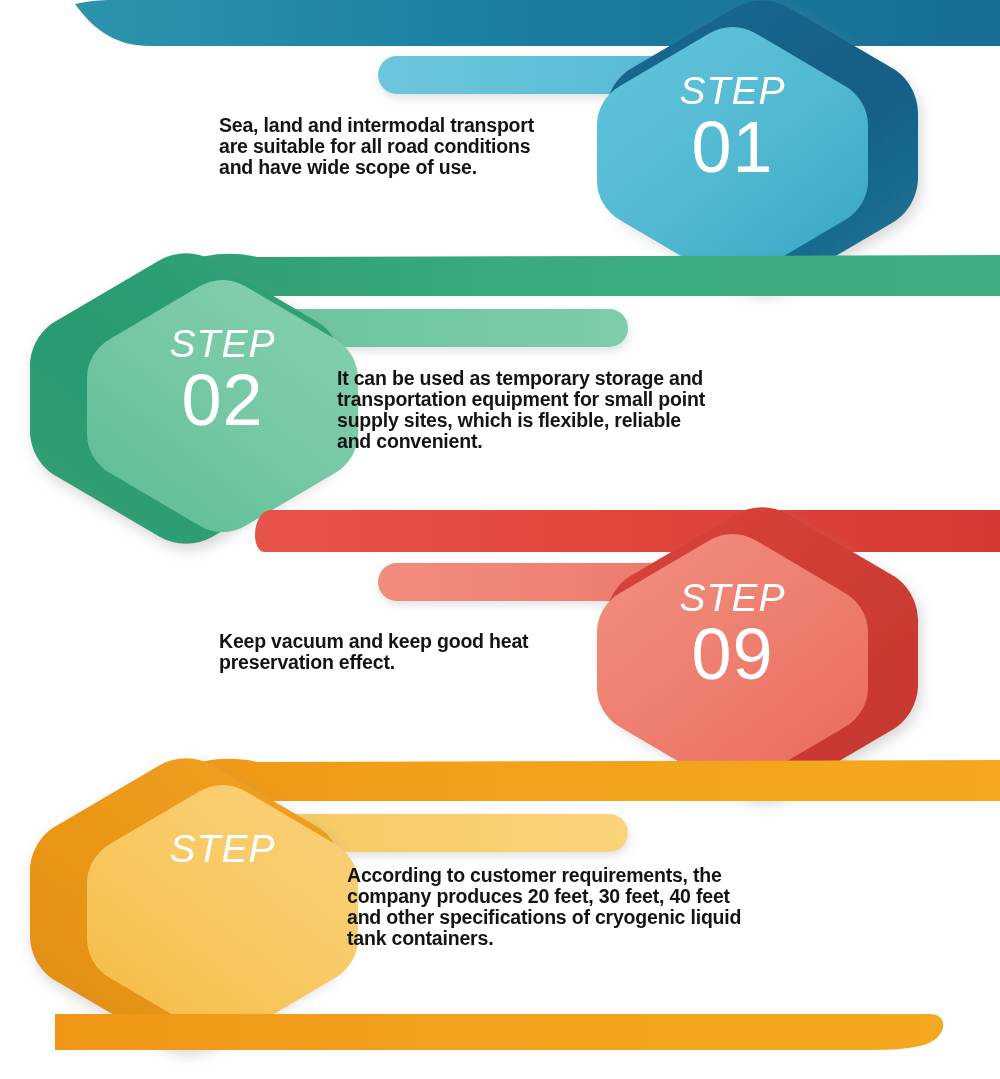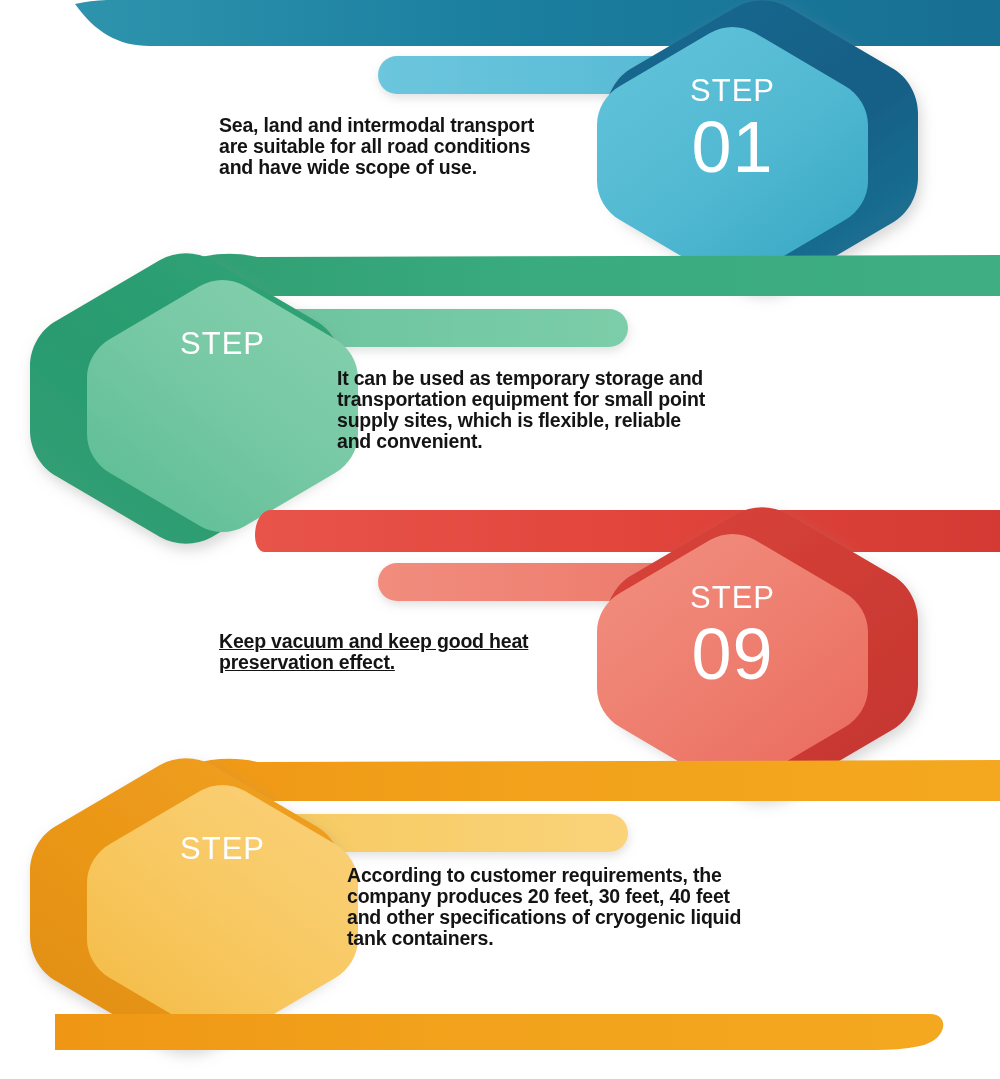--- a/index.html
+++ b/index.html
@@ -23,23 +23,24 @@
     white-space:pre-line;
   }
   .hexlabel{
     position:absolute;
     text-align:center;
     color:#ffffff;
     font-weight:400;
   }
   .hexlabel .word{
     display:block;
-    font-size:31px;
+    font-size:39px;
     line-height:42px;
     letter-spacing:1px;
+    font-style:italic;
   }
   .hexlabel .num{
     display:block;
     font-size:72px;
     line-height:78px;
     letter-spacing:1px;
     margin-top:-4px;
   }
 </style>
 </head>
@@ -185,41 +186,42 @@
     <path d="M55,1014 L930,1014 C950,1014 948,1040 920,1046 C905,1049 890,1050 875,1050 L55,1050 Z" fill="url(#g4rd)"></path>
   </svg>
 
   <div class="hexlabel" style="left:597px;top:70px;width:271px;">
     <span class="word">STEP</span>
     <span class="num">01</span>
   </div>
 
   <div class="hexlabel" style="left:87px;top:323px;width:271px;">
     <span class="word">STEP</span>
+    <span class="num">02</span>
   </div>
 
   <div class="hexlabel" style="left:597px;top:577px;width:271px;">
     <span class="word">STEP</span>
     <span class="num">09</span>
   </div>
 
   <div class="hexlabel" style="left:87px;top:828px;width:271px;">
     <span class="word">STEP</span>
   </div>
 
   <div class="txt" style="left:219px;top:115px;width:450px;text-align:left;">Sea, land and intermodal transport
 are suitable for all road conditions
 and have wide scope of use.</div>
 
   <div class="txt" style="left:337px;top:368px;width:560px;text-align:left;">It can be used as temporary storage and
 transportation equipment for small point
 supply sites, which is flexible, reliable
 and convenient.</div>
 
-  <div class="txt" style="left:219px;top:631px;width:450px;text-align:left;text-decoration:underline;">Keep vacuum and keep good heat
+  <div class="txt" style="left:219px;top:631px;width:450px;text-align:left;">Keep vacuum and keep good heat
 preservation effect.</div>
 
   <div class="txt" style="left:347px;top:865px;width:560px;text-align:left;">According to customer requirements, the
 company produces 20 feet, 30 feet, 40 feet
 and other specifications of cryogenic liquid
 tank containers.</div>
 
 </div>
 
 </body></html>

